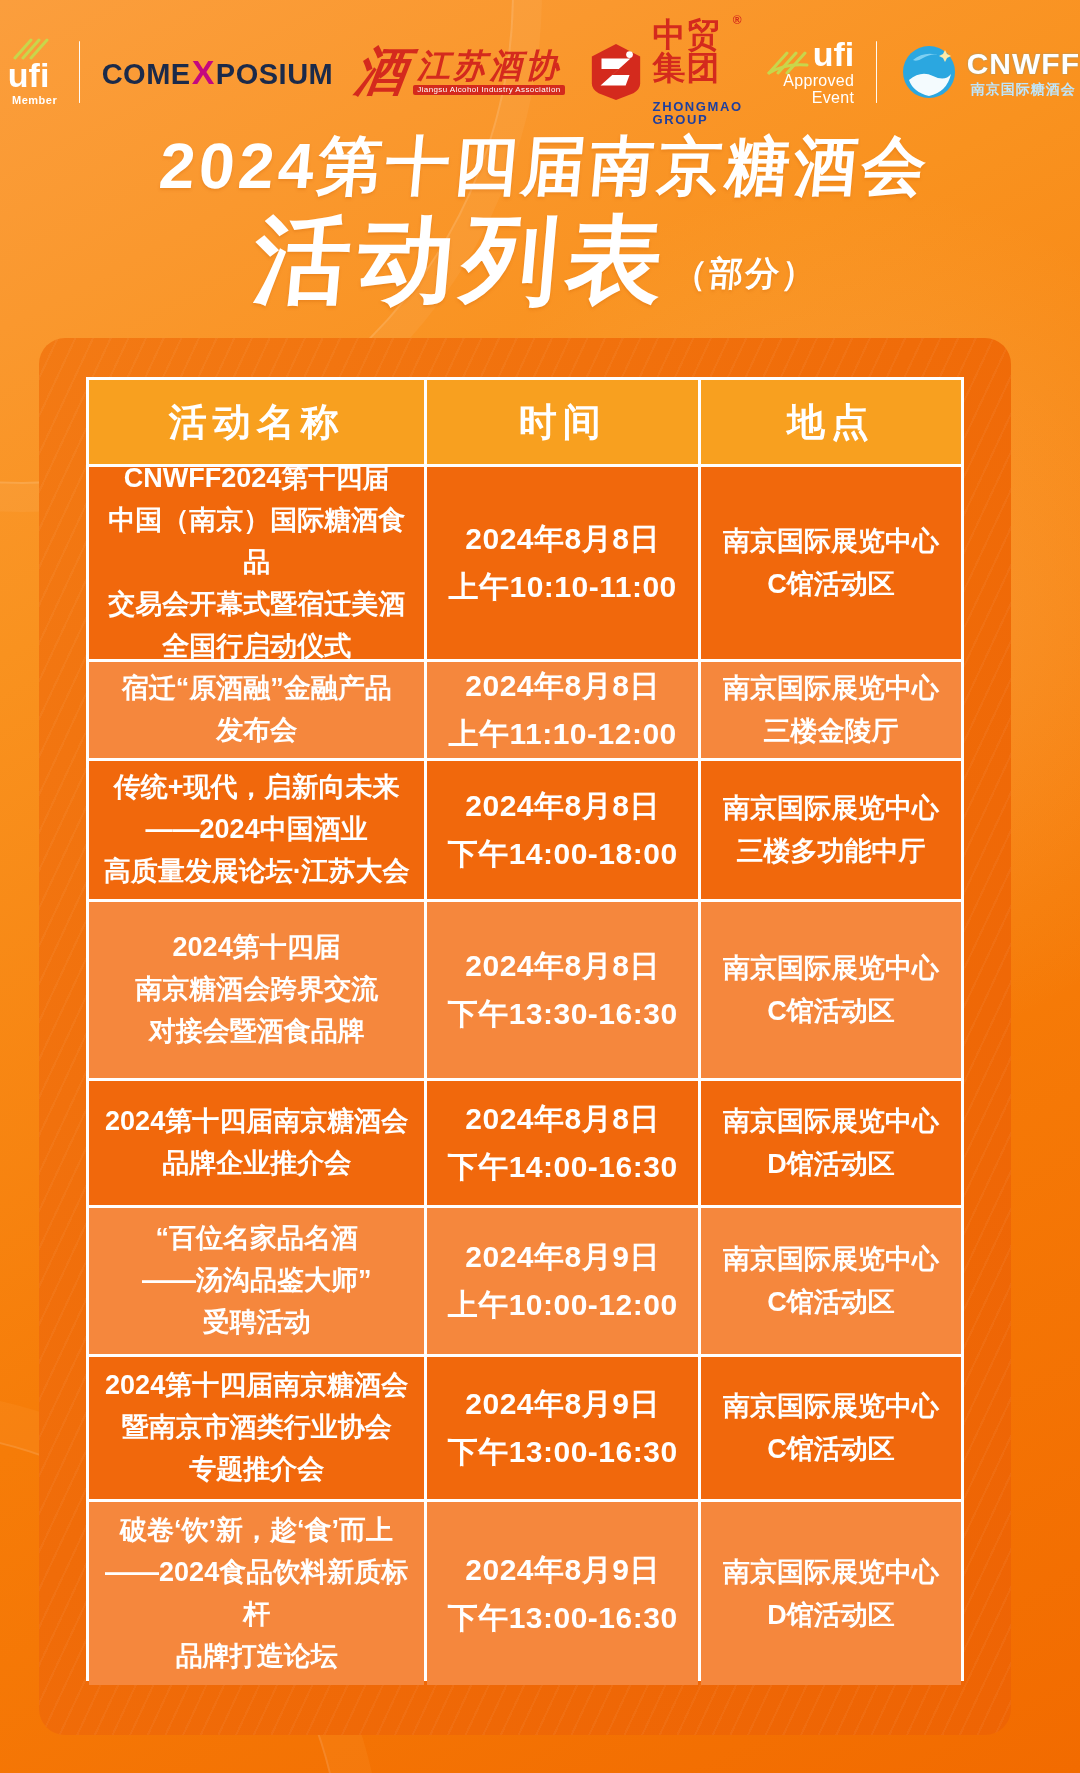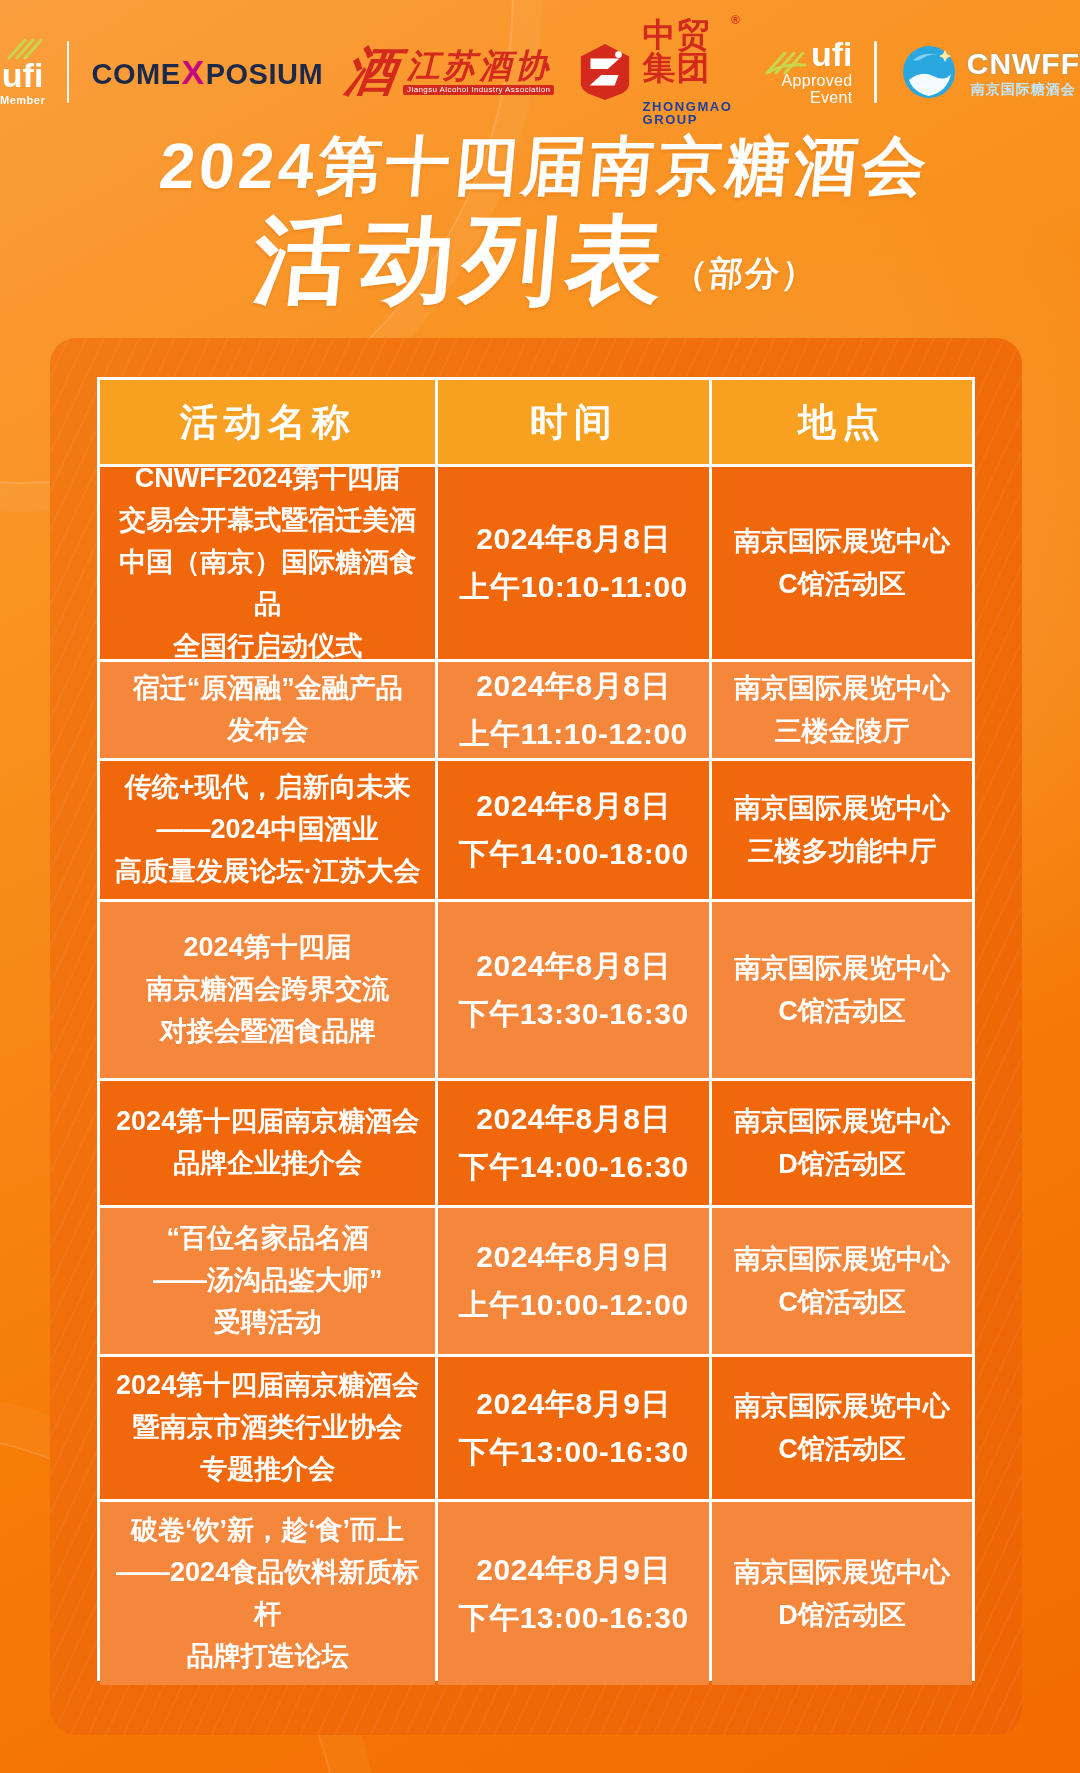--- a/index.html
+++ b/index.html
@@ -29,21 +29,21 @@
     position:relative;z-index:2;
     display:flex;align-items:center;justify-content:center;
     gap:22px;padding-top:30px;height:84px;color:#fff;
   }
   .vdiv{width:3px;height:62px;background:rgba(255,255,255,.95);border-radius:2px;}
   .logo{display:flex;align-items:center;}
 
   .ufi-block{display:flex;flex-direction:column;align-items:center;line-height:1;}
   .ufi-hatch{display:block;margin-bottom:-2px;}
   .ufi-brand{font-size:34px;font-weight:700;letter-spacing:0;}
-  .ufi-member-sub{font-size:11px;font-weight:700;margin-top:3px;letter-spacing:.5px;}
+  .ufi-member-sub{font-size:11px;font-weight:700;margin-top:3px;letter-spacing:.5px;padding-left:12px;}
   .ufi-approved{display:flex;flex-direction:column;align-items:flex-end;line-height:1.05;}
   .ufi-approved .row1{display:flex;align-items:flex-end;gap:2px;}
   .ufi-sub{font-size:16px;font-weight:400;letter-spacing:.3px;}
 
   .comex{font-size:29px;font-weight:800;color:#1b2a4a;letter-spacing:.5px;}
   .comex .x{color:#c4087f;font-size:34px;font-weight:900;padding:0 1px;}
 
   .jsja{gap:6px;}
   .jsja-script{
     font-family:"Liberation Serif","DejaVu Serif",serif;
@@ -78,21 +78,21 @@
   .title-l1{font-size:64px;font-weight:900;letter-spacing:4px;line-height:1.15;
             text-shadow:0 2px 3px rgba(200,90,0,.25);}
   .title-l2{margin-top:6px;font-weight:900;line-height:1.05;
             text-shadow:0 2px 3px rgba(200,90,0,.25);}
   .title-l2 .main{font-size:96px;letter-spacing:8px;}
   .title-l2 .suffix{font-size:34px;font-weight:800;letter-spacing:2px;margin-left:4px;
                     position:relative;top:-8px;}
 
   
   .panel{
-    position:absolute;left:50px;top:338px;width:972px;height:1397px;z-index:2;
+    position:absolute;left:39px;top:338px;width:972px;height:1397px;z-index:2;
     border-radius:26px;
     background:linear-gradient(125deg,#f37a14 0%,#f06c09 45%,#ee6404 100%);
   }
   .panel::before{
     content:"";position:absolute;inset:0;border-radius:26px;
     background:repeating-linear-gradient(115deg,rgba(255,255,255,.045) 0 2px,rgba(255,255,255,0) 2px 16px);
   }
   .events-table{
     position:absolute;left:47px;right:47px;top:39px;bottom:54px;
     background:#ffffff;padding:3px;
@@ -203,22 +203,22 @@
     </div>
   </div>
 
   <section class="panel">
     <div class="events-table" id="events-table" style="grid-template-rows: 84px 192px 96px 138px 176px 124px 146px 142px auto;">
         <div class="cell head">活动名称</div>
         <div class="cell head">时间</div>
         <div class="cell head">地点</div>
         <div class="cell dark name">
           <div>CNWFF2024第十四届</div>
+          <div>中国（南京）国际糖酒食品</div>
           <div>交易会开幕式暨宿迁美酒</div>
-          <div>中国（南京）国际糖酒食品</div>
           <div>全国行启动仪式</div>
         </div>
         <div class="cell dark time">
           <div>2024年8月8日</div>
           <div>上午10:10-11:00</div>
         </div>
         <div class="cell dark place">
           <div>南京国际展览中心</div>
           <div>C馆活动区</div>
         </div>

